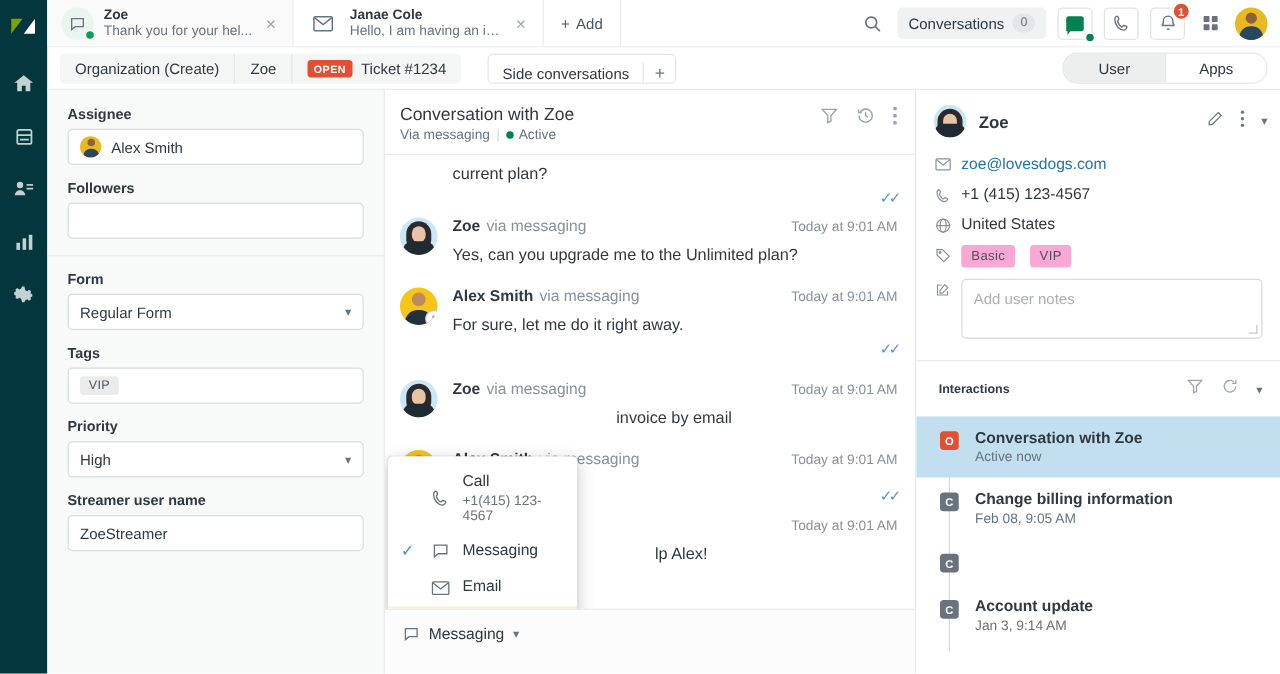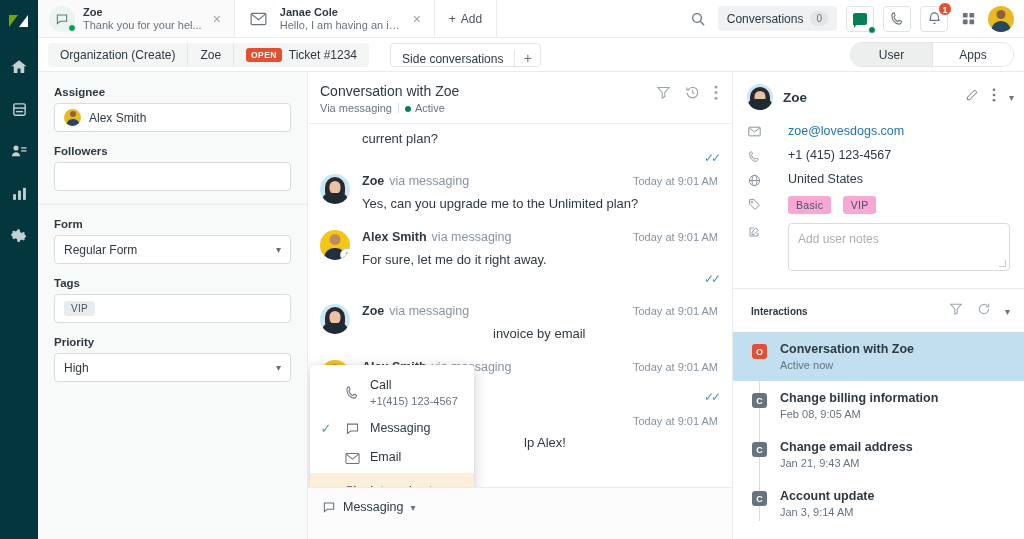--- a/index.html
+++ b/index.html
@@ -197,42 +197,42 @@
   .partial { padding: 0 14px 0 54px; }
 
   .composer {
     border-top:1px solid #E9EBED; background:#FCFCFC;
     height: 52px; flex:0 0 52px; padding: 12px 14px;
   }
   .comp-sel { display:flex; align-items:center; gap:7px; font-size:12.5px; color:#2F3941; cursor:pointer; width:max-content; }
 
   
   .dropdown {
-    position:absolute; left: 2px; top: 241px; width: 164px;
+    position:absolute; left: 2px; top: 241px; width: 152px;
     background:#fff; border-radius:4px;
     box-shadow: 0 3px 14px rgba(0,0,0,.20), 0 0 1px rgba(0,0,0,.18);
     overflow:hidden; z-index: 40; padding-top: 6px;
   }
   .dd-item {
     display:flex; align-items:center; padding: 7px 10px 7px 8px; cursor:pointer;
     gap: 8px;
   }
   .dd-check { width:16px; flex:0 0 16px; color:#5293C7; font-size:13px; display:flex; justify-content:center; }
   .dd-ico { width:20px; flex:0 0 20px; color:#68737D; display:flex; align-items:center; justify-content:center; }
   .dd-label { font-size:12.5px; color:#2F3941; line-height:1.25; }
   .dd-sub { font-size:11px; color:#68737D; margin-top:1px; }
   .dd-item.highlight { background:#FCEFD9; padding-top:11px; padding-bottom:11px; }
 
   
   .rpanel { width: 291px; flex:0 0 291px; background:#fff; display:flex; flex-direction:column; min-width:0; }
   .user-head { display:flex; align-items:center; padding: 12px 10px 10px 14px; gap:10px; }
   .uh-av { width:26px; height:26px; border-radius:50%; flex:0 0 26px; }
   .uh-name { font-size:13.5px; font-weight:bold; color:#2F3941; flex:1; }
   .uh-icons { display:flex; align-items:center; gap:13px; color:#68737D; }
-  .urow { display:flex; align-items:flex-start; padding: 3px 14px 3px 14px; gap:27px; min-height:24px; }
+  .urow { display:flex; align-items:flex-start; padding: 3px 14px 3px 14px; gap:8px; min-height:24px; }
   .urow-ico { width:14px; flex:0 0 14px; color:#87929D; display:flex; justify-content:center; padding-top:3px; }
   .urow-val { font-size:12.5px; color:#2F3941; padding-top:1px; }
   .urow-val.link { color:#1F73B7; cursor:pointer; }
   .u-tag { background:#f9a8d4; color:#49545C; font-size:10.5px; border-radius:3px; padding:3px 8px; margin-right:7px; letter-spacing:.3px; }
   .notes-box {
     flex:1; border:1px solid #D8DCDE; border-radius:4px; height:48px;
     font-size:12px; color:#A9B0B5; padding:8px 9px; cursor:text; position:relative;
   }
   .notes-box:after { content:""; position:absolute; right:3px; bottom:3px; width:6px; height:6px; border-right:1px solid #C2C8CC; border-bottom:1px solid #C2C8CC; }
   .rp-divider { height:1px; background:#E9EBED; margin: 14px 0 0 0; }
@@ -436,20 +436,26 @@
             <span class="tagpill">VIP</span>
           </div>
         </div>
         <div class="fld">
           <div class="flabel">Priority</div>
           <div class="finput sel">
             <span>High</span>
             <span class="chev">▾</span>
           </div>
         </div>
+        <div class="fld">
+          <div class="flabel">Streamer user name</div>
+          <div class="finput">
+            <span>ZoeStreamer</span>
+          </div>
+        </div>
       </div>
 
       <div class="cpanel">
         <div class="chead">
           <div class="chead-txt">
             <div class="chead-title">Conversation with Zoe</div>
             <div class="chead-sub">
               <span>Via messaging</span>
               <span class="vsep"></span>
               <span><span class="grn-dot"></span><span>Active</span></span>
@@ -730,24 +736,20 @@
           </div>
           <div class="irow">
             <span class="ibadge closed">C</span>
             <span>
               <span class="ititle" style="display:block;">Change billing information</span>
               <span class="isub" style="display:block;">Feb 08, 9:05 AM</span>
             </span>
           </div>
           <div class="irow">
             <span class="ibadge closed">C</span>
-            <span>
-              <span class="ititle" style="display:block;">Change email address</span>
-              <span class="isub" style="display:block;">Jan 21, 9:43 AM</span>
-            </span>
           </div>
           <div class="irow">
             <span class="ibadge closed">C</span>
             <span>
               <span class="ititle" style="display:block;">Account update</span>
               <span class="isub" style="display:block;">Jan 3, 9:14 AM</span>
             </span>
           </div>
         </div>
       </div>

